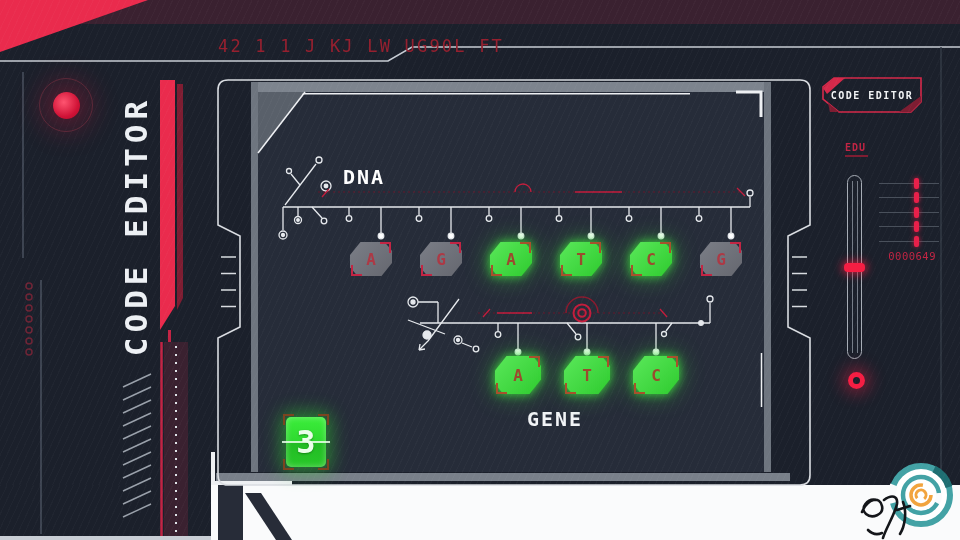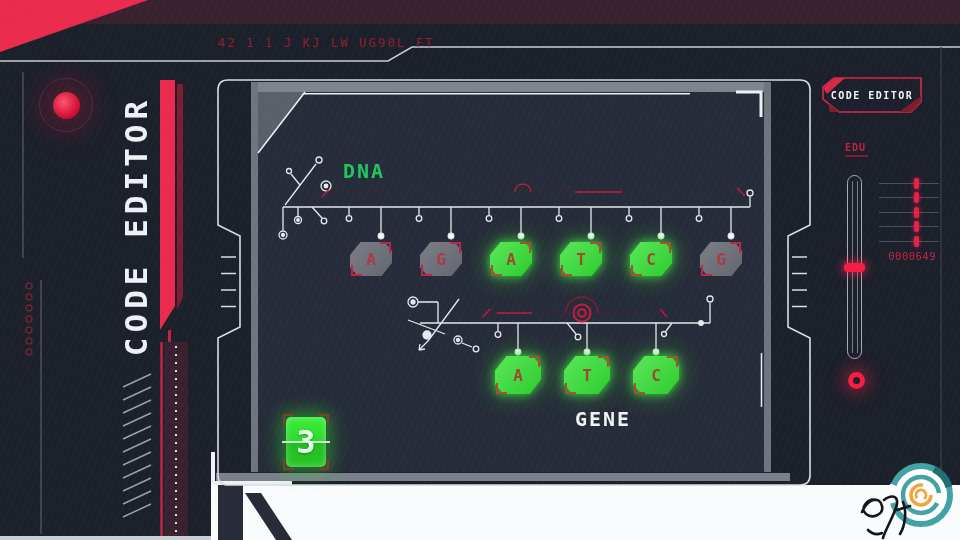--- a/index.html
+++ b/index.html
@@ -14,28 +14,28 @@
 
   
   .lamp-ring{position:absolute;left:39px;top:78px;width:54px;height:54px;border-radius:50%;
              border:1px solid #4e2c39;z-index:10;}
   .lamp{position:absolute;left:53px;top:92px;width:27px;height:27px;border-radius:50%;z-index:10;
         background:radial-gradient(circle at 40% 38%,#ff5470,#d01236 62%,#a50d2a);
         box-shadow:0 0 28px 11px rgba(220,20,60,.30);}
   .side-title{position:absolute;left:-24px;top:204px;width:320px;height:44px;line-height:44px;
               text-align:center;transform:rotate(-90deg);font-weight:bold;font-size:31px;
               letter-spacing:5px;color:#edf0f4;z-index:10;}
-  .serial{position:absolute;left:218px;top:36px;font-size:12px;letter-spacing:2.2px;
+  .serial{position:absolute;left:218px;top:36px;font-size:17px;letter-spacing:2.2px;
           color:#96202f;z-index:10;}
 
   
-  .dna-label{position:absolute;left:343px;top:159px;font-size:20px;font-weight:bold;
-             letter-spacing:2px;color:#22c55e;z-index:10;}
+  .dna-label{position:absolute;left:343px;top:165px;font-size:20px;font-weight:bold;
+             letter-spacing:2px;color:#ffffff;z-index:10;}
   .gene-label{position:absolute;left:527px;top:407px;font-size:20px;font-weight:bold;
-              letter-spacing:2px;color:#f1f3f6;z-index:10;margin-left:48px;}
+              letter-spacing:2px;color:#f1f3f6;z-index:10;}
 
   
   .tile-row{position:absolute;display:flex;z-index:10;}
   .tile-row.dna{left:350px;top:242px;gap:28px;}
   .tile-row.gene{left:495px;top:356px;gap:23px;}
   .tile{position:relative;width:42px;height:34px;cursor:pointer;}
   .tile-row.gene .tile{width:46px;height:38px;}
   .tile-shape{position:absolute;inset:0;display:flex;align-items:center;justify-content:center;
               font-weight:bold;font-size:16px;
               clip-path:polygon(25% 0,82% 0,100% 26%,100% 62%,75% 100%,18% 100%,0 74%,0 38%);}

